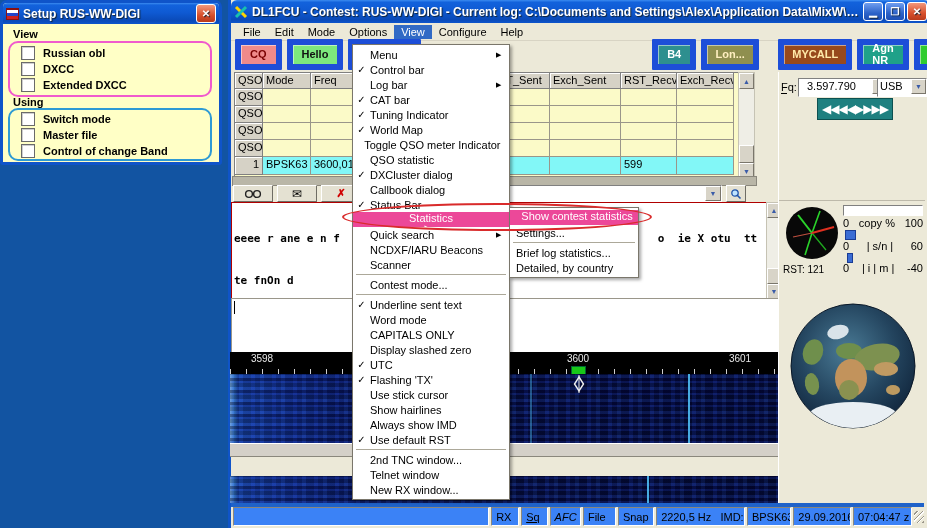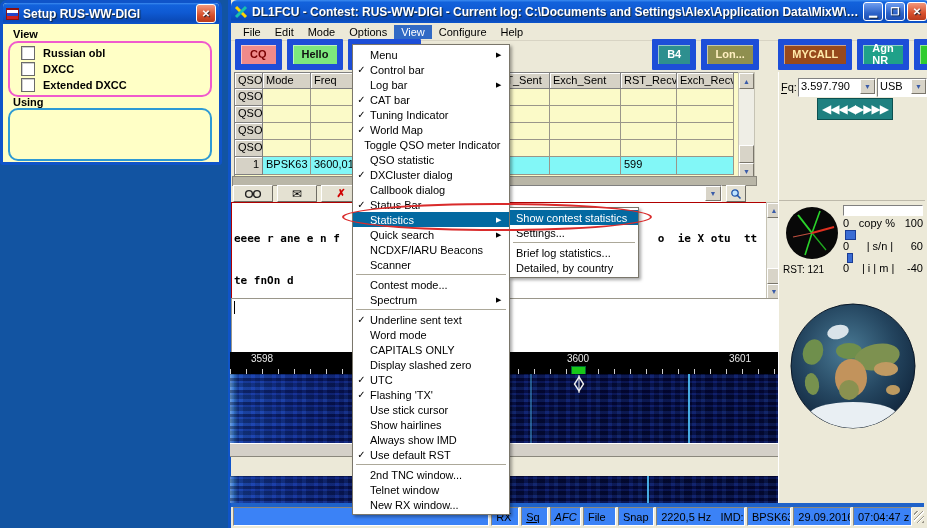--- a/index.html
+++ b/index.html
@@ -19,21 +19,21 @@
 
   
   .menubar{height:17px;background:#ECE9D8;display:flex;align-items:center;padding-left:5px;border-bottom:1px solid #d8d4c4;}
   .mbitem{padding:1px 7px;}
   .mbitem.sel{background:#316AC5;color:#fff;}
   .popup{background:#fff;border:1px solid #7a766b;box-shadow:2px 2px 3px rgba(0,0,0,.35);padding:2px 0;}
   .mrow{height:15px;display:flex;align-items:center;white-space:nowrap;}
   .mrow .mc{width:17px;text-align:center;font-size:10px;}
   .mrow .mt{flex:1;}
   .mrow .ma{width:13px;font-size:7px;}
-  .mrow.hl{background:#0369a1;color:#fff;}
+  .mrow.hl{background:#ec4899;color:#fff;flex-direction:column;}
   .msep{height:1px;background:#ACA899;margin:2px 3px;}
 
   
   .toolbar{height:26px;display:flex;align-items:center;gap:5px;padding-left:4px;background:#ECE9D8;}
   .cbtn{height:19px;padding:0 9px;display:flex;align-items:center;justify-content:center;font-weight:bold;
     border:6px solid #1d4ed8;border-radius:1px;box-shadow:inset 1px 1px 0 rgba(255,255,255,.5);}
 
   
   .gcell{border-right:1px solid #9a968a;border-bottom:1px solid #9a968a;padding:1px 3px;overflow:hidden;white-space:nowrap;}
   .ghead{background:#D6D2C6;font-weight:normal;border-right:1px solid #808080;border-bottom:1px solid #808080;
@@ -248,21 +248,21 @@
     <div class="wfline" style="left:417px;"></div>
   </div>
 
   <div class="abs" style="left:231px;top:503px;width:693px;height:4px;background:#1f62c9;"></div>
 
   <div class="abs" style="left:778px;top:72px;width:146px;height:431px;background:#ECE9D8;border-left:1px solid #fff;">
 
     <div class="abs" style="left:0;top:4px;width:146px;height:48px;">
       <span style="position:absolute;left:2px;top:5px;">Fq:</span>
       <span style="position:absolute;left:2px;top:17px;width:6px;height:1px;background:#000;"></span>
-      <span class="sunken" style="position:absolute;left:19px;top:2px;width:72px;height:15px;padding:1px 2px;">
+      <span class="sunken" style="position:absolute;left:19px;top:2px;width:72px;height:15px;padding:1px 8px;">
         <span>3.597.790</span>
         <span class="sbbtn" style="position:absolute;right:0;top:0;width:13px;height:13px;">▼</span>
       </span>
       <span class="sunken" style="position:absolute;left:98px;top:2px;width:44px;height:15px;padding:1px 2px;">
         <span>USB</span>
         <span class="sbbtn" style="position:absolute;right:0;top:0;width:13px;height:13px;">▼</span>
       </span>
       <span style="position:absolute;left:38px;top:22px;width:74px;height:20px;background:#1F8080;color:#fff;display:flex;align-items:center;justify-content:center;font-size:12px;letter-spacing:-1px;border:1px solid #0d5050;">◀◀◀◀▶▶▶▶</span>
     </div>
 
@@ -420,25 +420,20 @@
         <span class="mc"></span>
         <span class="mt">Scanner</span>
         <span class="ma"></span>
       </div>
     <div class="msep"></div>
     <div class="mrow">
         <span class="mc"></span>
         <span class="mt">Contest mode...</span>
         <span class="ma"></span>
       </div>
-    <div class="mrow">
-        <span class="mc"></span>
-        <span class="mt">Spectrum</span>
-        <span class="ma">▶</span>
-      </div>
     <div class="msep"></div>
     <div class="mrow">
         <span class="mc">✓</span>
         <span class="mt">Underline sent text</span>
         <span class="ma"></span>
       </div>
     <div class="mrow">
         <span class="mc"></span>
         <span class="mt">Word mode</span>
         <span class="ma"></span>
@@ -536,16 +531,30 @@
             <span class="chk"></span>
             <span>DXCC</span>
           </div>
         <div class="dlgrow">
             <span class="chk"></span>
             <span>Extended DXCC</span>
           </div>
       </div>
       <div style="position:absolute;left:10px;top:72px;font-weight:bold;">Using</div>
       <div class="frame" style="left:5px;top:84px;width:200px;height:49px;border:2px solid #2E9AD4;"></div>
+      <div class="abs" style="left:10px;top:87px;width:190px;">
+        <div class="dlgrow">
+            <span class="chk"></span>
+            <span>Switch mode</span>
+          </div>
+        <div class="dlgrow">
+            <span class="chk"></span>
+            <span>Master file</span>
+          </div>
+        <div class="dlgrow">
+            <span class="chk"></span>
+            <span>Control of change Band</span>
+          </div>
+      </div>
     </div>
   </div>
 
 </div>
 
 </body></html>

